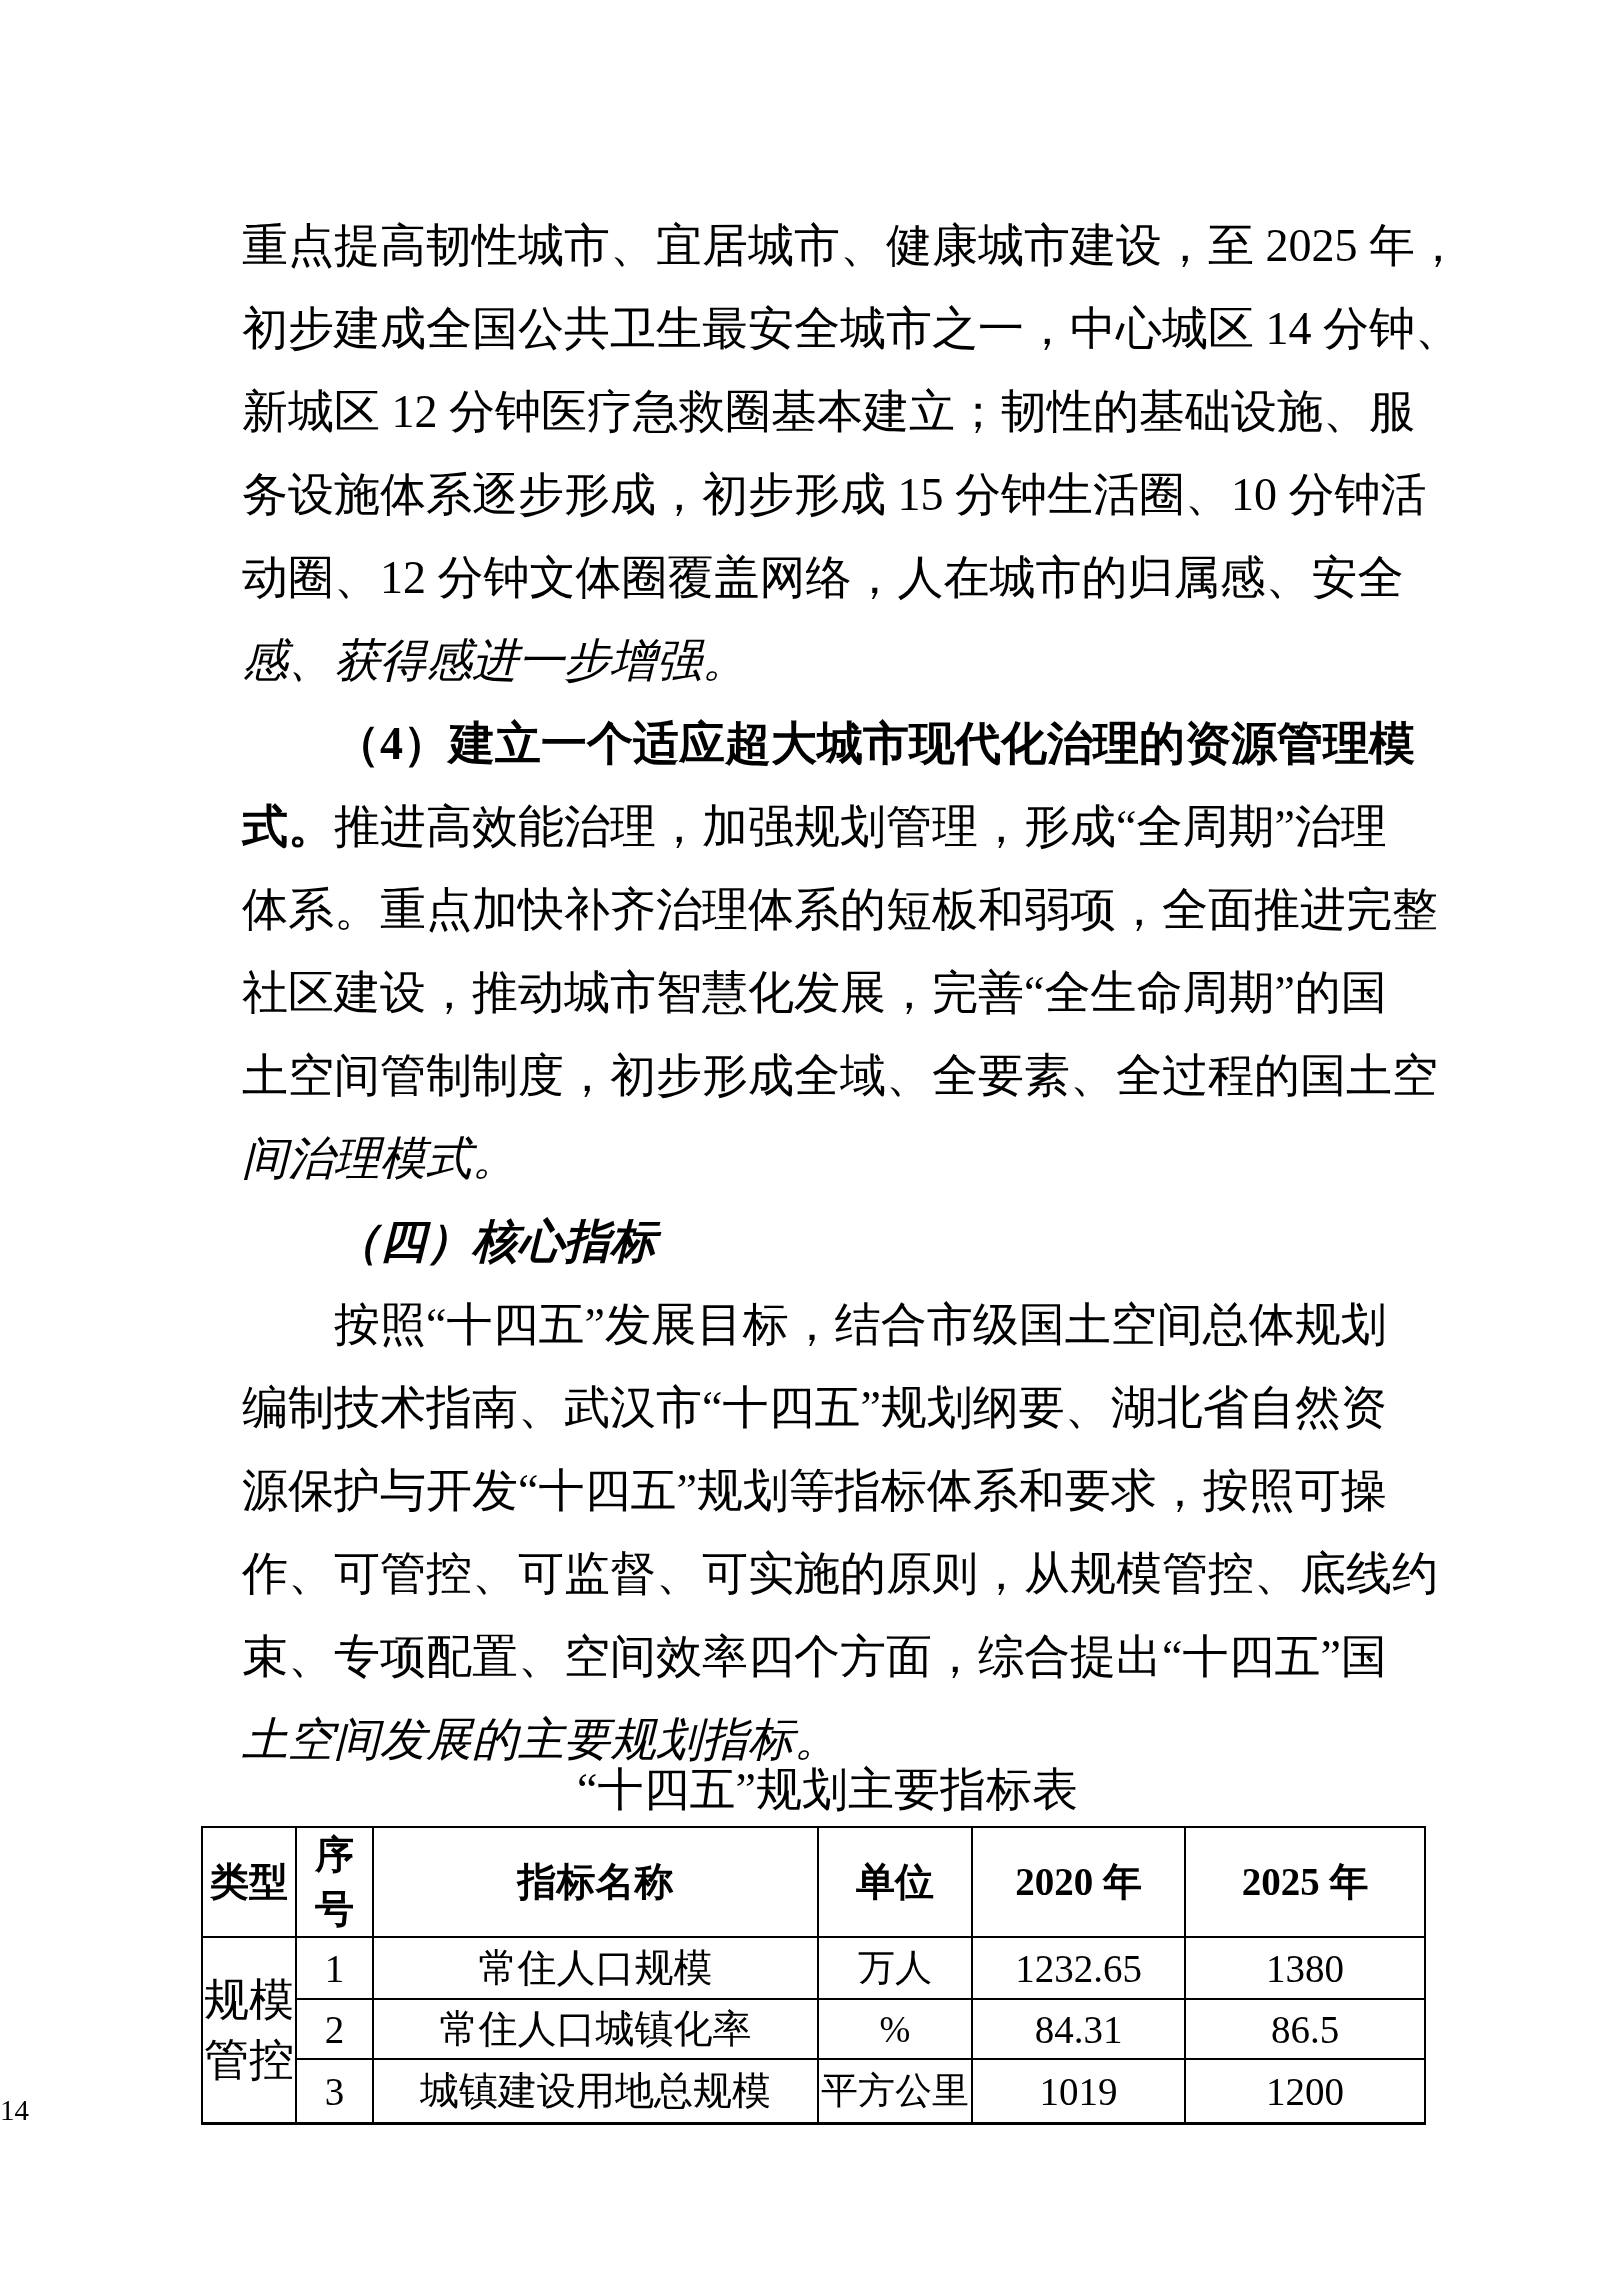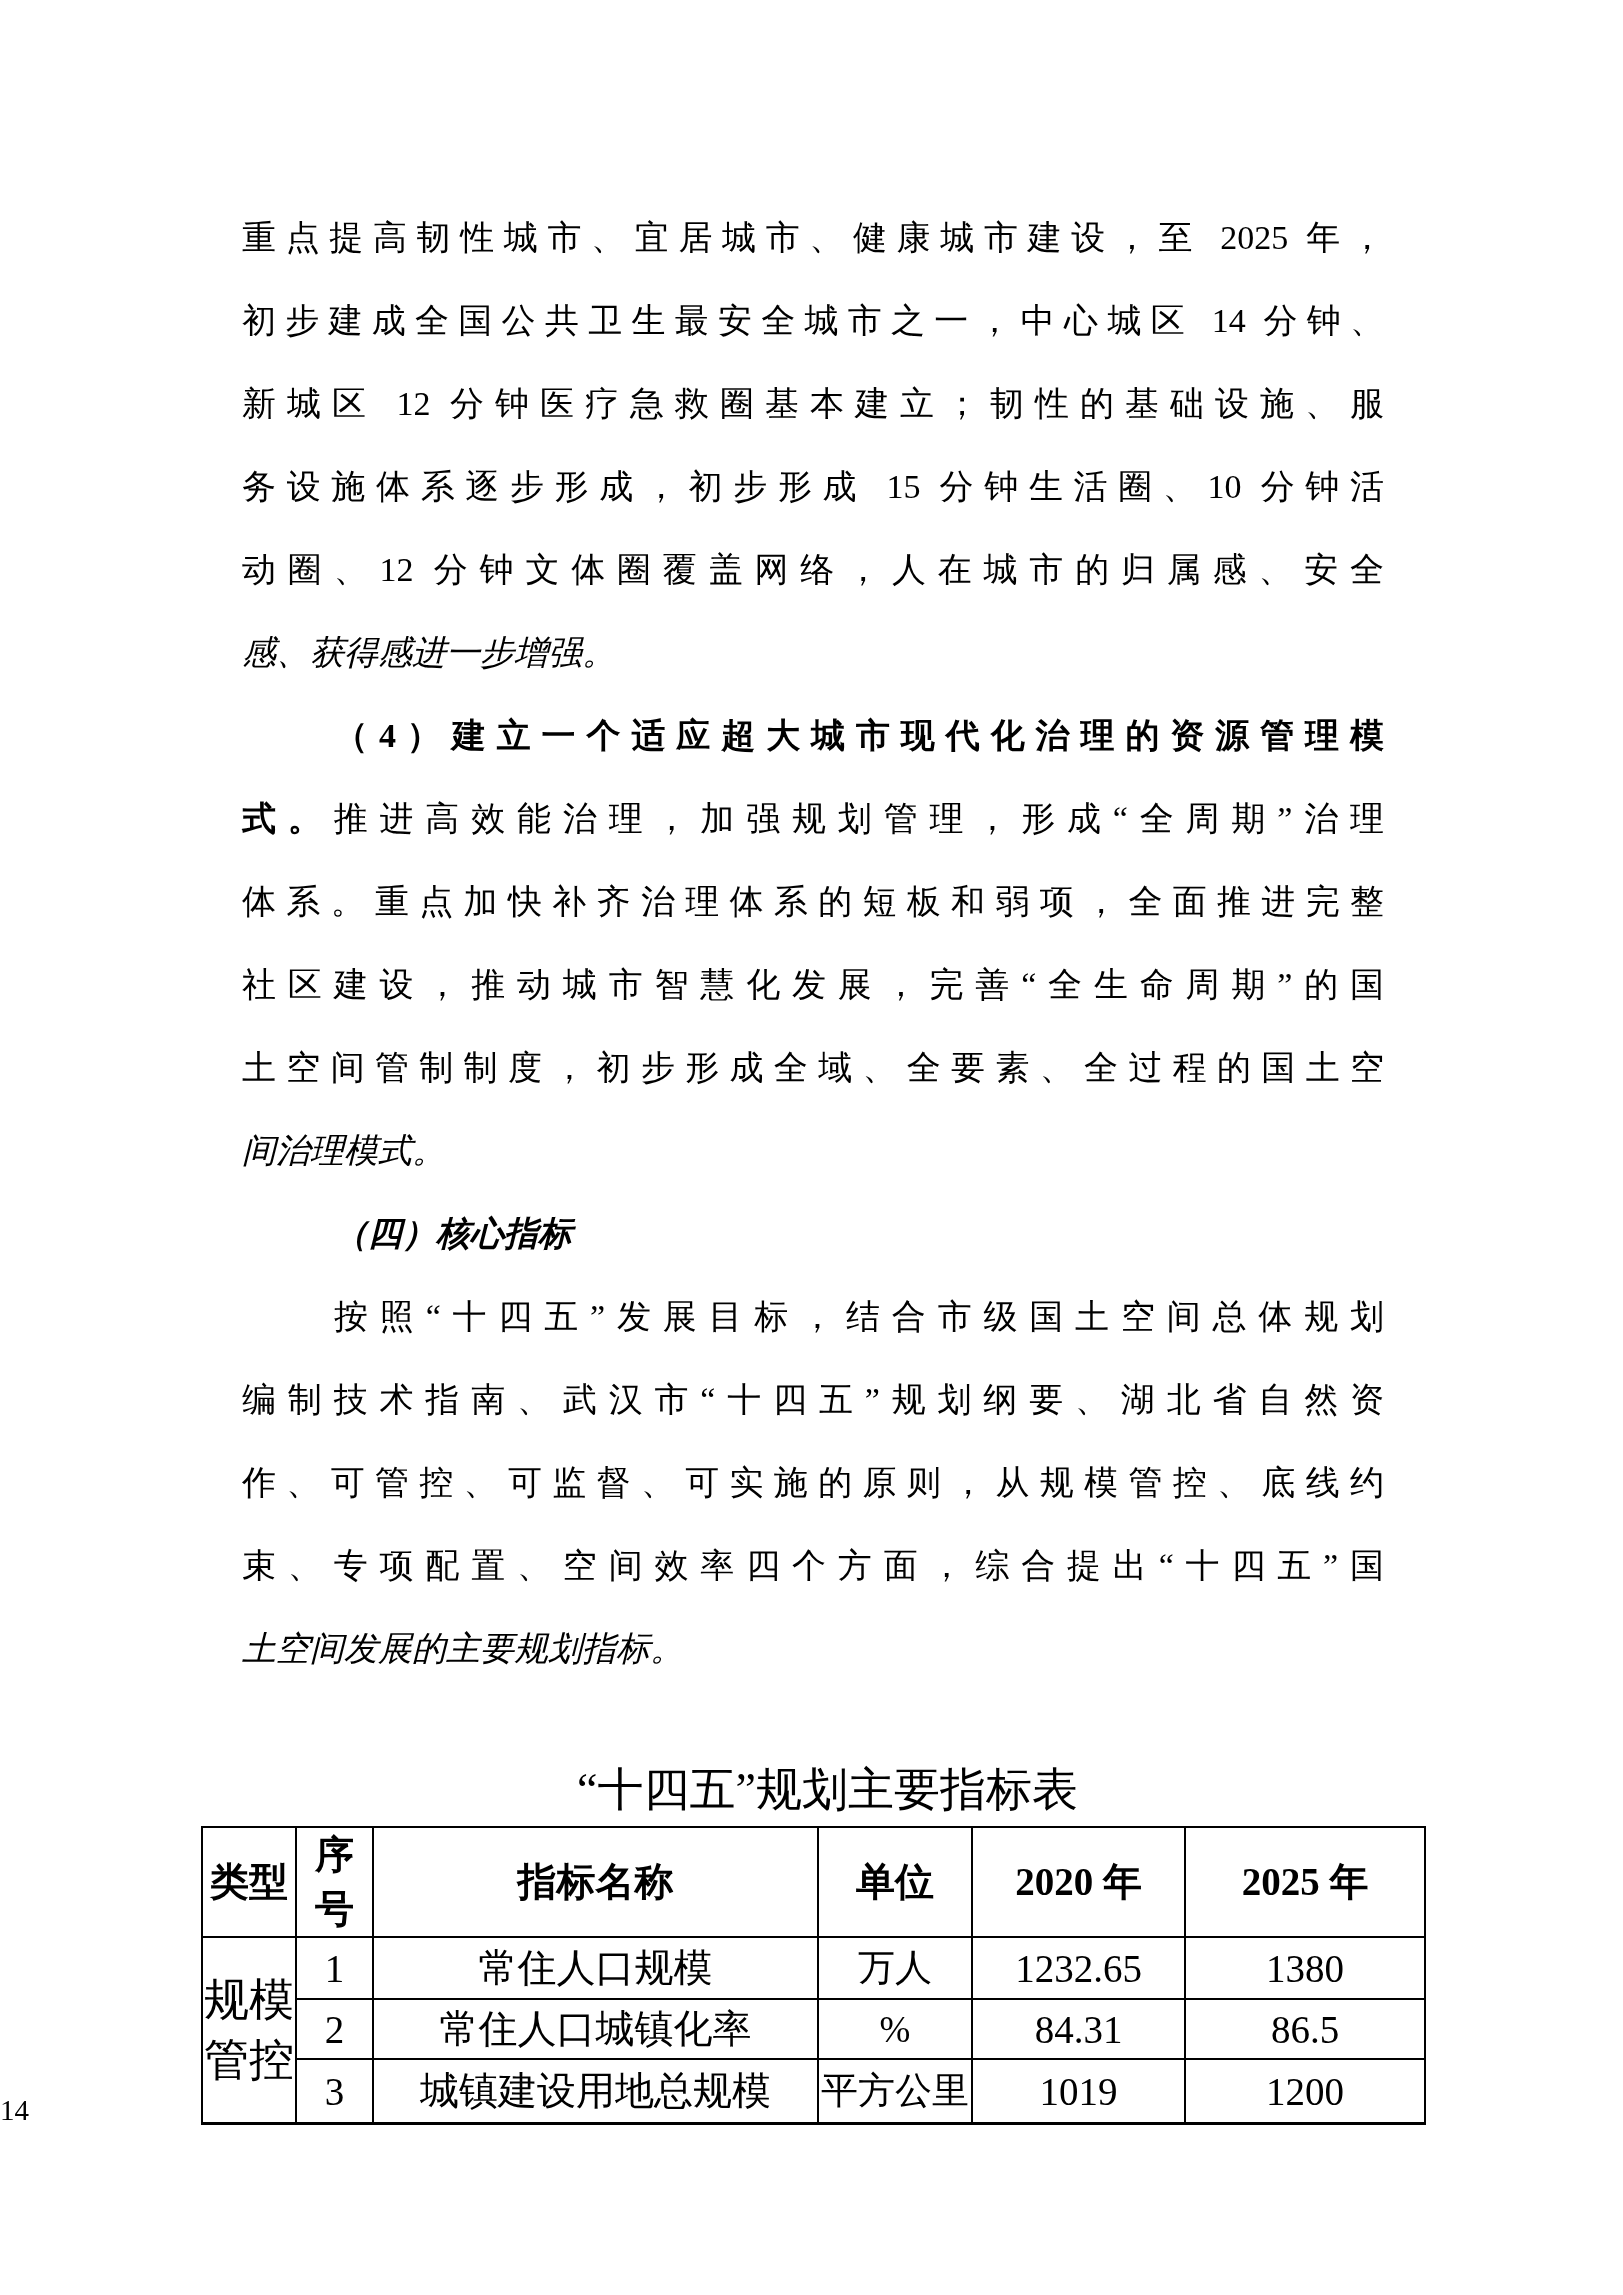--- a/index.html
+++ b/index.html
@@ -12,23 +12,23 @@
     width: 1623px;
     height: 2295px;
     background: #ffffff;
     color: #000000;
     font-family: "Liberation Serif", "DejaVu Serif", serif;
     overflow: hidden;
   }
   .body-text {
     position: absolute;
     left: 242px;
-    top: 196px;
+    top: 204px;
     width: 1142px;
-    font-size: 34px;
+    font-size: 46px;
   }
   .line {
     height: 83px;
     line-height: 83px;
     text-align: justify;
     text-align-last: justify;
     white-space: nowrap;
   }
   .line.last-left {
     text-align-last: left;
@@ -113,20 +113,21 @@
     <div class="line last-left">感、获得感进一步增强。</div>
     <div class="line indent bold">（4）建立一个适应超大城市现代化治理的资源管理模</div>
     <div class="line"><span class="bold">式。</span><span>推进高效能治理，加强规划管理，形成“全周期”治理</span></div>
     <div class="line">体系。重点加快补齐治理体系的短板和弱项，全面推进完整</div>
     <div class="line">社区建设，推动城市智慧化发展，完善“全生命周期”的国</div>
     <div class="line">土空间管制制度，初步形成全域、全要素、全过程的国土空</div>
     <div class="line last-left">间治理模式。</div>
     <div class="line indent bold hei last-left">（四）核心指标</div>
     <div class="line indent">按照“十四五”发展目标，结合市级国土空间总体规划</div>
     <div class="line">编制技术指南、武汉市“十四五”规划纲要、湖北省自然资</div>
+    <div class="line">源保护与开发“十四五”规划等指标体系和要求，按照可操</div>
     <div class="line">作、可管控、可监督、可实施的原则，从规模管控、底线约</div>
     <div class="line">束、专项配置、空间效率四个方面，综合提出“十四五”国</div>
     <div class="line last-left">土空间发展的主要规划指标。</div>
   </div>
 
   <div class="table-title">“十四五”规划主要指标表</div>
 
   <table class="indicator-table">
     <colgroup>
       <col style="width:94px">

